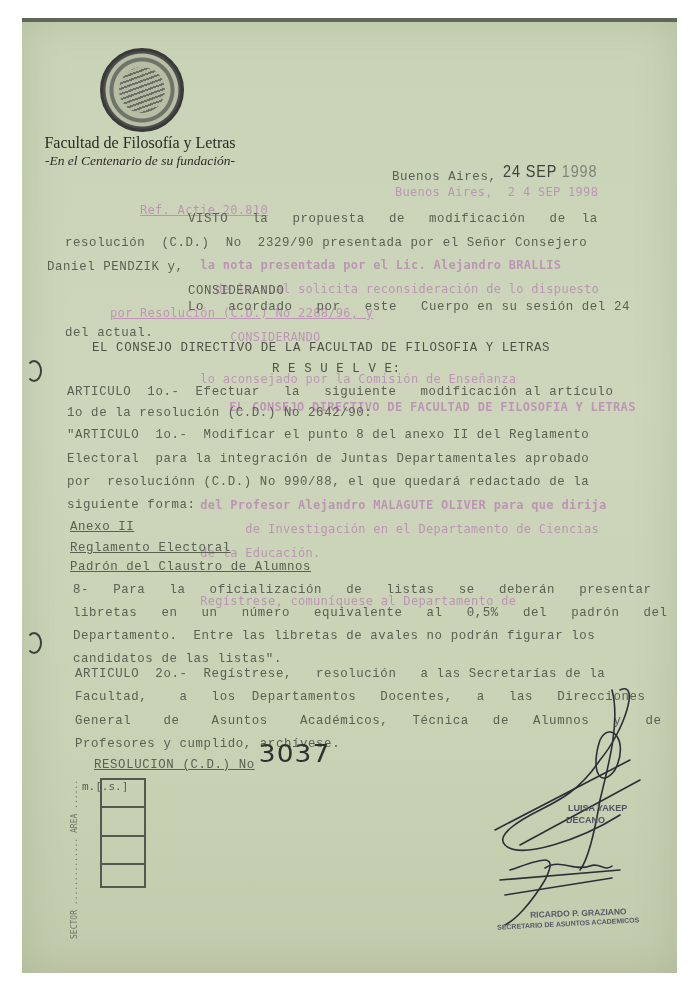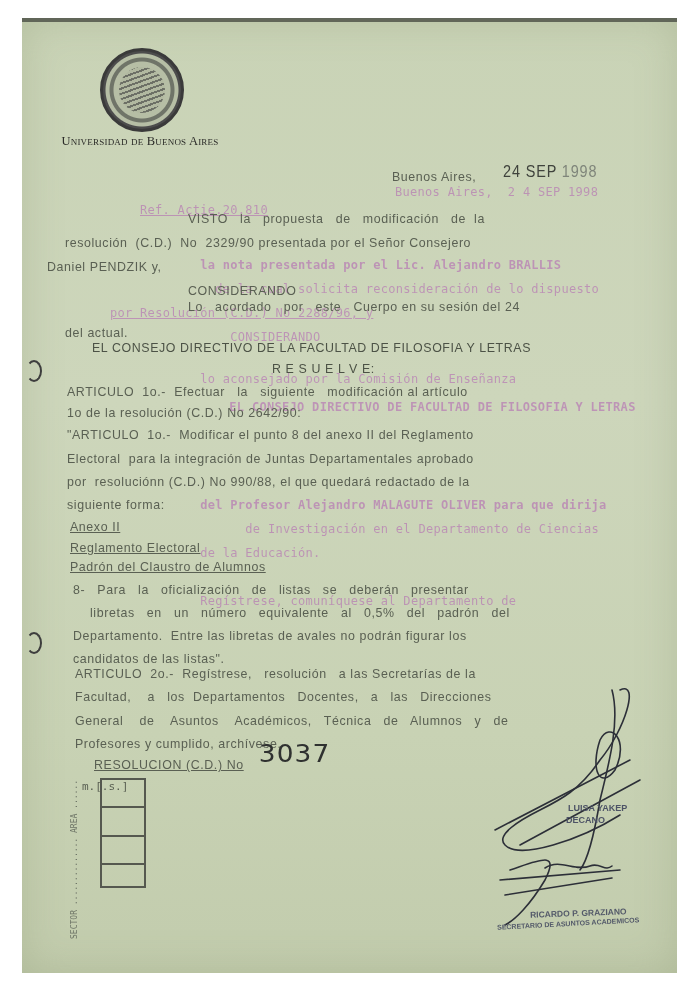--- a/index.html
+++ b/index.html
@@ -25,21 +25,21 @@
   .seal-inner {
     position:absolute; left:16px; top:16px; width:46px; height:46px; border-radius:50%;
     background: repeating-linear-gradient(160deg, #5a5c56 0 2px, #b0b79f 2px 5px);
     opacity:0.8;
   }
   .letterhead { position:absolute; left:30px; top:133px; width:220px; text-align:center; color:#2b2b28; }
   .lh-1 { font-family:"Liberation Serif", serif; font-size:16px; line-height:19px; }
   .lh-2 { font-family:"Liberation Serif", serif; font-size:13.5px; font-style:italic; line-height:17px; }
   .lh-3 { font-family:"Liberation Serif", serif; font-size:12.5px; font-variant:small-caps; line-height:17px; letter-spacing:0.2px; }
 
-  .tx { position:absolute; font-family:Liberation Sans, sans-serif; font-size:12.4px; color:#5a6053; white-space:pre; letter-spacing:0.6px; }
+  .tx { position:absolute; font-family:Liberation Mono, monospace; font-size:12.4px; color:#5a6053; white-space:pre; letter-spacing:0.6px; }
   .tx.bold { color:#4c5246; }
   .stamp-date { position:absolute; left:503px; top:162px; font-family:"Liberation Sans", sans-serif; font-size:17px; color:#3f423c; letter-spacing:1px; transform:scaleX(0.85); transform-origin:left; }
   .stamp-date .faint { color:#7f857a; }
   .u { text-decoration:underline; }
 
   .handnum { position:absolute; left:262px; top:740px; font-family:"DejaVu Sans", sans-serif; font-size:24px; color:#2f3130; transform:scaleX(1.1); letter-spacing:1px; }
 
   .box-stack { position:absolute; left:100px; top:778px; width:46px; height:110px; border:2px solid #55584f; box-sizing:border-box; }
   .box-div { position:absolute; left:0; width:100%; height:0; border-top:2px solid #55584f; }
   .box-label { position:absolute; left:82px; top:780px; font-size:11px; color:#5a6053; }
@@ -67,21 +67,22 @@
 <div class="bleed" style="left:140px;top:498px;font-weight:bold;">        del Profesor Alejandro MALAGUTE OLIVER para que dirija</div>
 <div class="bleed" style="left:140px;top:522px;">              de Investigación en el Departamento de Ciencias</div>
 <div class="bleed" style="left:140px;top:546px;">        de la Educación.</div>
 <div class="bleed" style="left:140px;top:594px;">        Regístrese, comuníquese al Departamento de</div>
 
 <div class="seal" style="left:100px;top:48px;">
   <div class="seal-inner"></div>
 </div>
 
 <div class="letterhead">
-  <div class="lh-3">Universidad de Buenos Aires</div>
+  <div class="lh-1">Facultad de Filosofía y Letras</div>
+  <div class="lh-2">-En el Centenario de su fundación-</div>
 </div>
 
 <div class="tx" style="left:392px;top:170px;">Buenos Aires,</div>
 <div class="stamp-date">
   <span>24</span>
   <span>SEP</span>
   <span class="faint">1998</span>
 </div>
 
 <div class="tx" style="left:188px;top:212px;text-align:right;">VISTO   la   propuesta   de   modificación   de  la</div>
@@ -98,21 +99,21 @@
 <div class="tx" style="left:67px;top:406px;">1o de la resolución (C.D.) No 2642/90:</div>
 <div class="tx" style="left:67px;top:428px;">"ARTICULO  1o.-  Modificar el punto 8 del anexo II del Reglamento</div>
 <div class="tx" style="left:67px;top:452px;">Electoral  para la integración de Juntas Departamentales aprobado</div>
 <div class="tx" style="left:67px;top:475px;">por  resoluciónn (C.D.) No 990/88, el que quedará redactado de la</div>
 <div class="tx" style="left:67px;top:498px;">siguiente forma:</div>
 <div class="tx u" style="left:70px;top:520px;">Anexo II</div>
 <div class="tx u" style="left:70px;top:541px;">Reglamento Electoral</div>
 <div class="tx u" style="left:70px;top:560px;">Padrón del Claustro de Alumnos</div>
 
 <div class="tx" style="left:73px;top:583px;">8-   Para   la   oficialización   de   listas   se   deberán   presentar</div>
-<div class="tx" style="left:90px;top:606px;">libretas   en   un   número   equivalente   al   0,5%   del   padrón   del</div>
+<div class="tx" style="left:73px;top:606px;">libretas   en   un   número   equivalente   al   0,5%   del   padrón   del</div>
 <div class="tx" style="left:73px;top:629px;">Departamento.  Entre las libretas de avales no podrán figurar los</div>
 <div class="tx" style="left:73px;top:652px;">candidatos de las listas".</div>
 
 <div class="tx" style="left:75px;top:667px;">ARTICULO  2o.-  Regístrese,   resolución   a las Secretarías de la</div>
 <div class="tx" style="left:75px;top:690px;">Facultad,    a   los  Departamentos   Docentes,   a   las   Direcciones</div>
 <div class="tx" style="left:75px;top:714px;">General    de    Asuntos    Académicos,   Técnica   de   Alumnos   y   de</div>
 <div class="tx" style="left:75px;top:737px;">Profesores y cumplido, archívese.</div>
 
 <div class="tx u" style="left:75px;top:758px;margin-left:19px;">RESOLUCION (C.D.) No</div>
 <div class="handnum">3037</div>

